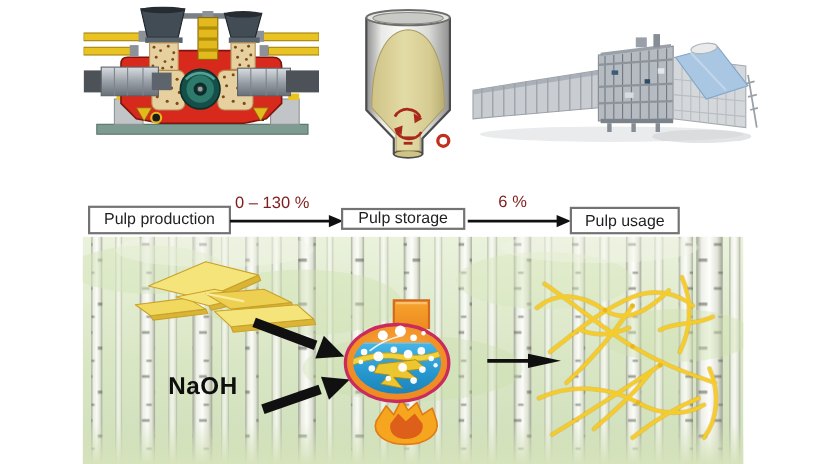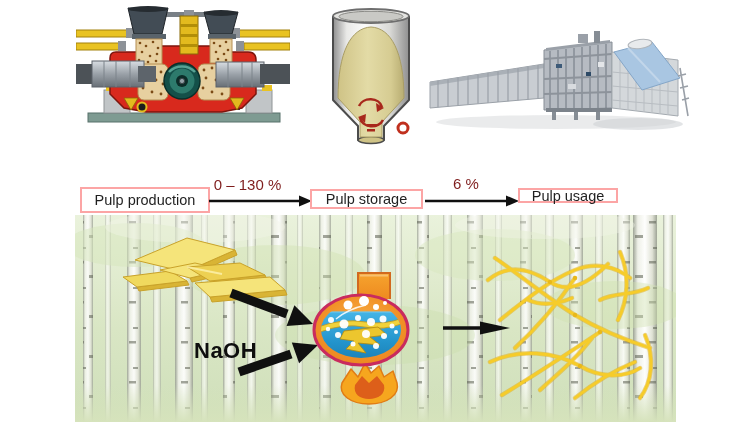--- a/index.html
+++ b/index.html
@@ -1,27 +1,27 @@
 <!DOCTYPE html>
 <html><head>
 <meta charset="utf-8">
 <style>
   html,body{margin:0;padding:0;background:#ffffff;}
   .stage{position:relative;width:750px;height:422px;background:#ffffff;overflow:hidden;
          font-family:"Liberation Sans", sans-serif;}
   .abs{position:absolute;}
   
-  .flow-box{position:absolute;background:#ffffff;border:2px solid #fca5a5;
+  .flow-box{position:absolute;background:#ffffff;border:2px solid #737373;
             display:flex;align-items:center;justify-content:center;
             font-size:14.5px;font-weight:500;color:#1f1f1f;box-sizing:border-box;}
   .flow-label{position:absolute;font-size:15px;font-weight:500;color:#7f1d1d;text-align:center;}
   
   .forest{position:absolute;left:75px;top:215px;width:601px;height:207px;overflow:hidden;}
   .chem{position:absolute;left:78px;top:124px;font-size:22px;line-height:24px;
-        font-weight:700;color:#0e0e0e;letter-spacing:.5px;padding-left:41px;}
+        font-weight:700;color:#0e0e0e;letter-spacing:.5px;}
   .chem sub{font-size:14px;}
 </style>
 </head>
 <body>
 
 <div class="stage">
 
   <svg class="abs" style="left:76px;top:6px" width="214" height="120" viewBox="0 0 214 120">
     <defs>
       <linearGradient id="metalV" x1="0" y1="0" x2="0" y2="1">
@@ -223,21 +223,21 @@
     <polygon points="103,6 90,0.5 90,11.5" fill="#101010"></polygon>
   </svg>
   <div class="flow-box" style="left:310px;top:189px;width:113px;height:20px">
     <span>Pulp storage</span>
   </div>
   <div class="flow-label" style="left:420px;top:175px;width:92px">6 %</div>
   <svg class="abs" style="left:425px;top:195px" width="94" height="12" viewBox="0 0 94 12">
     <line x1="0" y1="6" x2="83" y2="6" stroke="#101010" stroke-width="2.4"></line>
     <polygon points="94,6 81,0.5 81,11.5" fill="#101010"></polygon>
   </svg>
-  <div class="flow-box" style="left:518px;top:188px;width:100px;height:15px">
+  <div class="flow-box" style="left:518px;top:188px;width:100px;height:25px">
     <span>Pulp usage</span>
   </div>
 
   <div class="forest">
 
     <svg class="abs" style="left:0;top:0" width="601" height="207" viewBox="0 0 601 207">
       <defs>
         <linearGradient id="bgG" x1="0" y1="0" x2="0" y2="1">
           <stop offset="0" stop-color="#eaf2dc"></stop>
             <stop offset=".55" stop-color="#d9e6c4"></stop>

